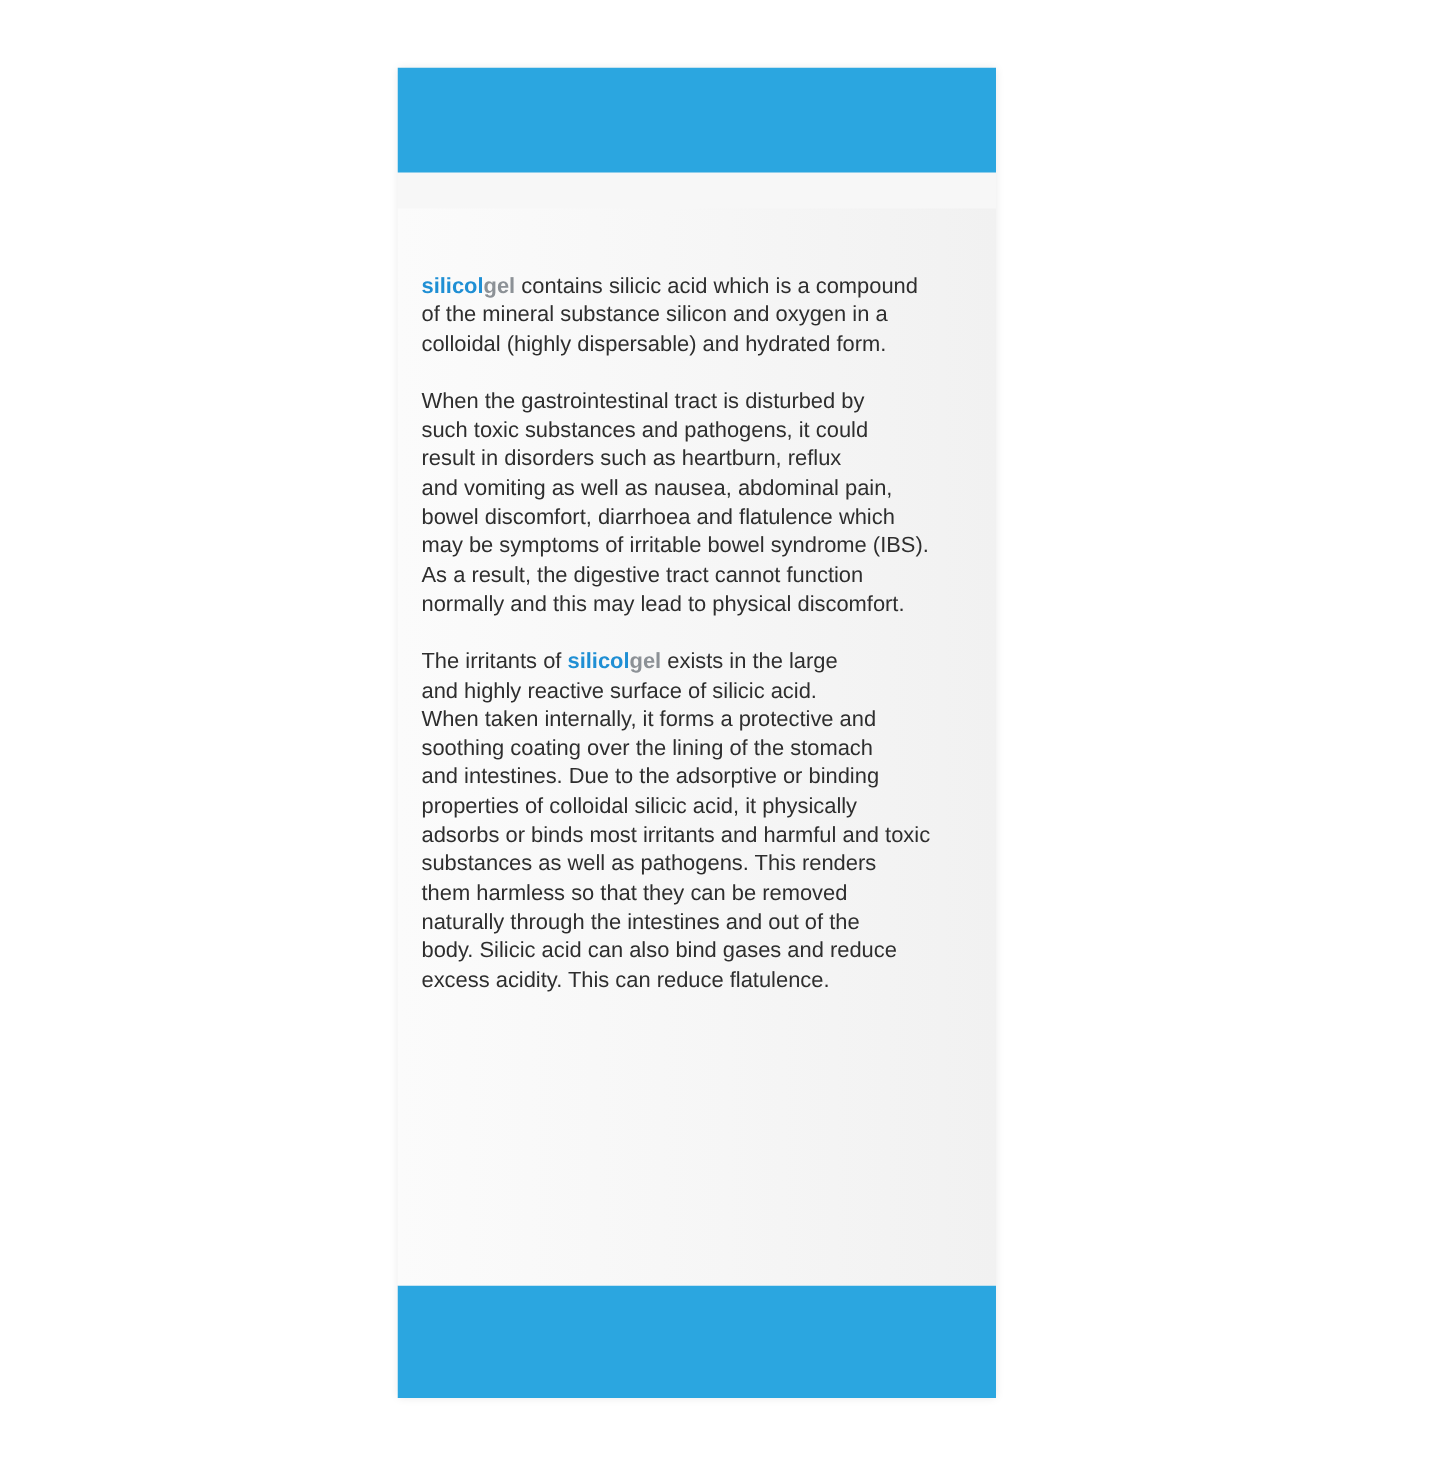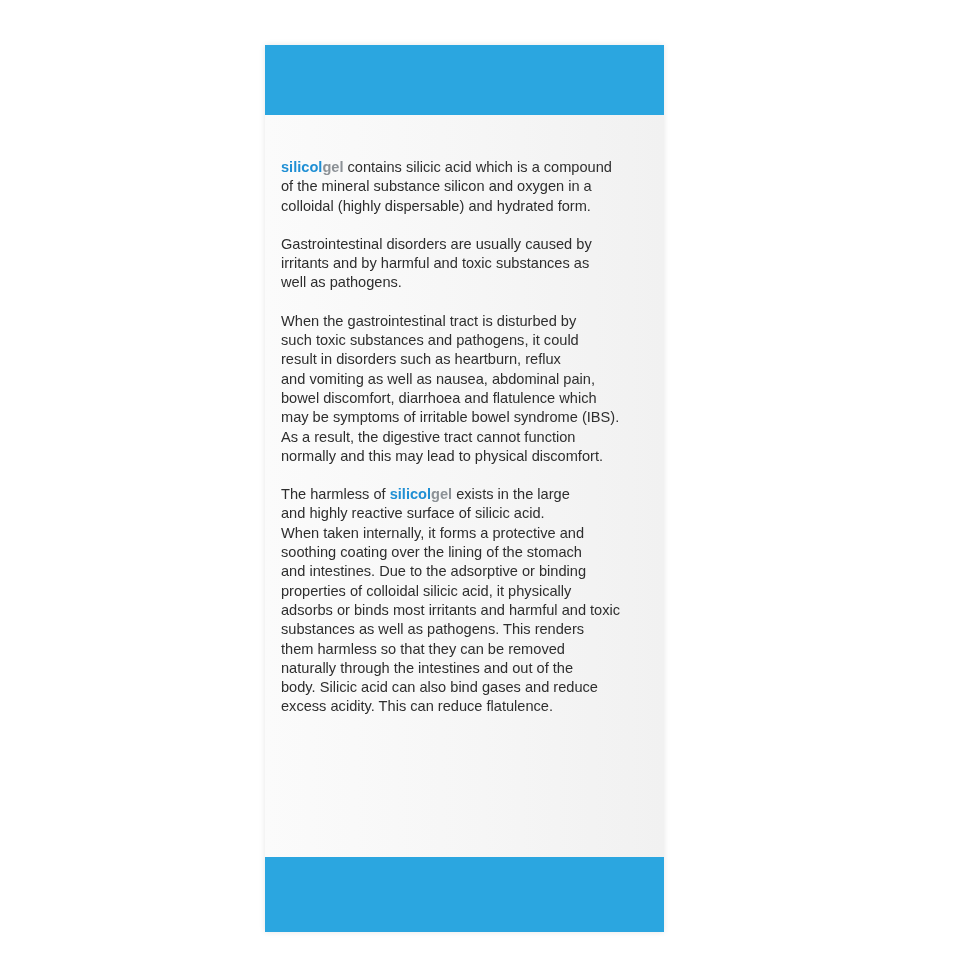--- a/index.html
+++ b/index.html
@@ -46,20 +46,21 @@
   .band-bottom {
     height: 75px;
     background: #2ba6e0;
     flex: 0 0 auto;
   }
 
   .body-area {
     flex: 1 1 auto;
     position: relative;
     background: linear-gradient(to right, #fbfbfb 0%, #f6f6f6 55%, #f1f1f1 100%);
+    margin-top: 24px;
   }
 
   .copy {
     position: absolute;
     left: 16px;
     top: 43px;
     right: 8px;
     color: #2e2e2e;
     font-size: 14.6px;
     line-height: 19.3px;
@@ -96,34 +97,31 @@
     <div class="band-top"></div>
 
     <div class="body-area">
       <div class="copy">
 
         <p class="para"><span class="inline"><span class="brand-sil">silicol</span><span class="brand-gel">gel</span></span><span class="inline"> contains silicic acid which is a compound
 of the mineral substance silicon and oxygen in a
 colloidal (highly dispersable) and hydrated form.</span></p>
 
 
-        <p class="para">Gastrointestinal disorders are usually caused by
-irritants and by harmful and toxic substances as
-well as pathogens.</p>
 
         <p class="para">When the gastrointestinal tract is disturbed by
 such toxic substances and pathogens, it could
 result in disorders such as heartburn, reflux
 and vomiting as well as nausea, abdominal pain,
 bowel discomfort, diarrhoea and flatulence which
 may be symptoms of irritable bowel syndrome (IBS).
 As a result, the digestive tract cannot function
 normally and this may lead to physical discomfort.</p>
 
-        <p class="para"><span class="inline">The harmless of </span><span class="inline"><span class="brand-sil">silicol</span><span class="brand-gel">gel</span></span><span class="inline"> exists in the large
+        <p class="para"><span class="inline">The irritants of </span><span class="inline"><span class="brand-sil">silicol</span><span class="brand-gel">gel</span></span><span class="inline"> exists in the large
 and highly reactive surface of silicic acid.
 When taken internally, it forms a protective and
 soothing coating over the lining of the stomach
 and intestines. Due to the adsorptive or binding
 properties of colloidal silicic acid, it physically
 adsorbs or binds most irritants and harmful and toxic
 substances as well as pathogens. This renders
 them harmless so that they can be removed
 naturally through the intestines and out of the
 body. Silicic acid can also bind gases and reduce

